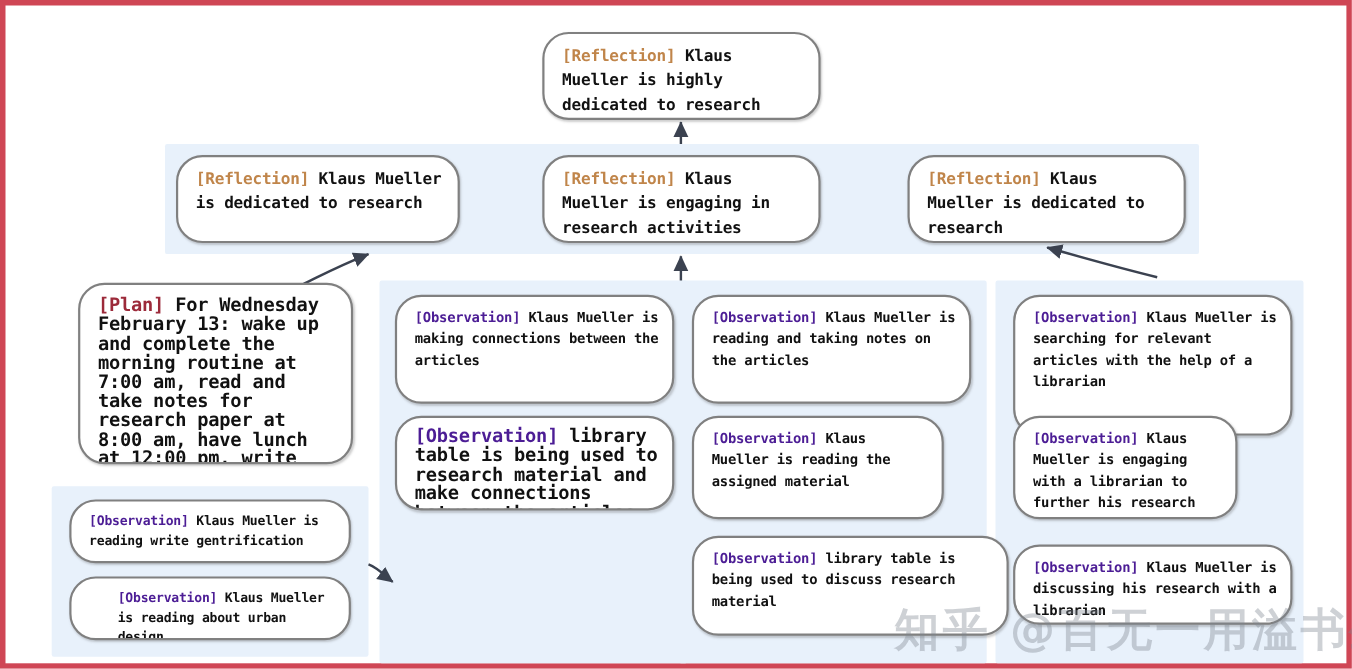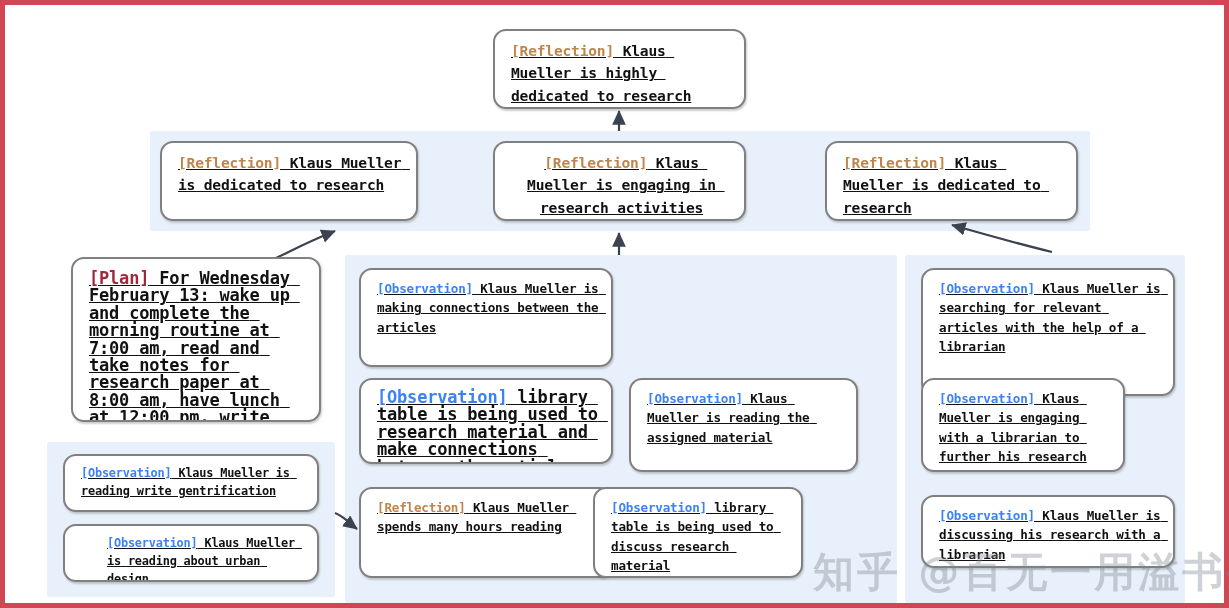--- a/index.html
+++ b/index.html
@@ -21,38 +21,37 @@
   }
   .panel{
     position:absolute;
     background:#e8f1fb;
     border-radius:2px;
   }
   .node{
     position:absolute;
     background:#ffffff;
     border:2.2px solid #808080;
-    border-radius:13px;
+    border-radius:24px;
     box-sizing:border-box;
     box-shadow:1px 1.5px 2px rgba(80,80,80,0.28);
     padding:9px 12px 9px 16px;
     color:#111111;
     font-weight:bold;
     letter-spacing:-0.2px;
     overflow:hidden;
-    text-decoration:underline;
   }
   .node .txt{
     display:block;
     white-space:pre-wrap;
     word-break:normal;
   }
   .tag{font-weight:bold;}
   .tag-reflection{color:#c0854a;}
-  .tag-observation{color:#3b82f6;}
+  .tag-observation{color:#4c1d95;}
   .tag-plan{color:#9c2a3a;}
 
   
   .f15{font-size:14.6px;line-height:22.4px;}
   .f13{font-size:12.6px;line-height:19.4px;}
   .f12{font-size:11.9px;line-height:18.2px;}
   .f11{font-size:17px;line-height:17.4px;}
 
   svg.arrows{
     position:absolute;left:0;top:0;
@@ -104,50 +103,50 @@
   </svg>
 
   <div class="node f15" style="left:488px;top:24px;width:253px;height:80px;">
     <span class="txt"><span class="tag tag-reflection">[Reflection]</span><span> Klaus Mueller is highly dedicated to research</span></span>
   </div>
 
   <div class="node f15" style="left:155px;top:136px;width:258px;height:80px;">
     <span class="txt"><span class="tag tag-reflection">[Reflection]</span><span> Klaus Mueller is dedicated to research</span></span>
   </div>
 
-  <div class="node f15" style="left:488px;top:136px;width:253px;height:80px;text-align:center;">
+  <div class="node f15" style="left:488px;top:136px;width:253px;height:80px;">
     <span class="txt"><span class="tag tag-reflection">[Reflection]</span><span> Klaus Mueller is engaging in research activities</span></span>
   </div>
 
   <div class="node f15" style="left:820px;top:136px;width:253px;height:80px;">
     <span class="txt"><span class="tag tag-reflection">[Reflection]</span><span> Klaus Mueller is dedicated to research</span></span>
   </div>
 
   <div class="node f11" style="left:66px;top:252px;width:250px;height:165px;padding-top:11px;">
     <span class="txt"><span class="tag tag-plan">[Plan]</span><span> For Wednesday February 13: wake up and complete the morning routine at 7:00 am, read and take notes for research paper at 8:00 am, have lunch at 12:00 pm, write down ideas or brainstorm potential solutions at 1:00 pm, [...]</span></span>
   </div>
 
   <div class="node f13" style="left:354px;top:263px;width:254px;height:99px;">
     <span class="txt"><span class="tag tag-observation">[Observation]</span><span> Klaus Mueller is making connections between the articles</span></span>
   </div>
 
   <div class="node f11" style="left:354px;top:373px;width:254px;height:86px;">
     <span class="txt"><span class="tag tag-observation">[Observation]</span><span> library table is being used to research material and make connections between the articles</span></span>
   </div>
 
-  <div class="node f13" style="left:354px;top:482px;width:254px;height:91px;">
-    <span class="txt"><span class="tag tag-reflection">[Reflection]</span><span> Klaus Mueller spends many hours reading</span></span>
+
+  <div class="node f13" style="left:624px;top:263px;width:254px;height:99px;">
+    <span class="txt"><span class="tag tag-observation">[Observation]</span><span> Klaus Mueller is reading and taking notes on the articles</span></span>
   </div>
-
 
   <div class="node f13" style="left:624px;top:373px;width:229px;height:94px;">
     <span class="txt"><span class="tag tag-observation">[Observation]</span><span> Klaus Mueller is reading the assigned material</span></span>
   </div>
 
-  <div class="node f13" style="left:588px;top:482px;width:210px;height:91px;">
+  <div class="node f13" style="left:624px;top:482px;width:288px;height:91px;">
     <span class="txt"><span class="tag tag-observation">[Observation]</span><span> library table is being used to discuss research material</span></span>
   </div>
 
   <div class="node f13" style="left:916px;top:263px;width:254px;height:128px;">
     <span class="txt"><span class="tag tag-observation">[Observation]</span><span> Klaus Mueller is searching for relevant articles with the help of a librarian</span></span>
   </div>
 
   <div class="node f13" style="left:916px;top:373px;width:204px;height:94px;">
     <span class="txt"><span class="tag tag-observation">[Observation]</span><span> Klaus Mueller is engaging with a librarian to further his research</span></span>
   </div>

